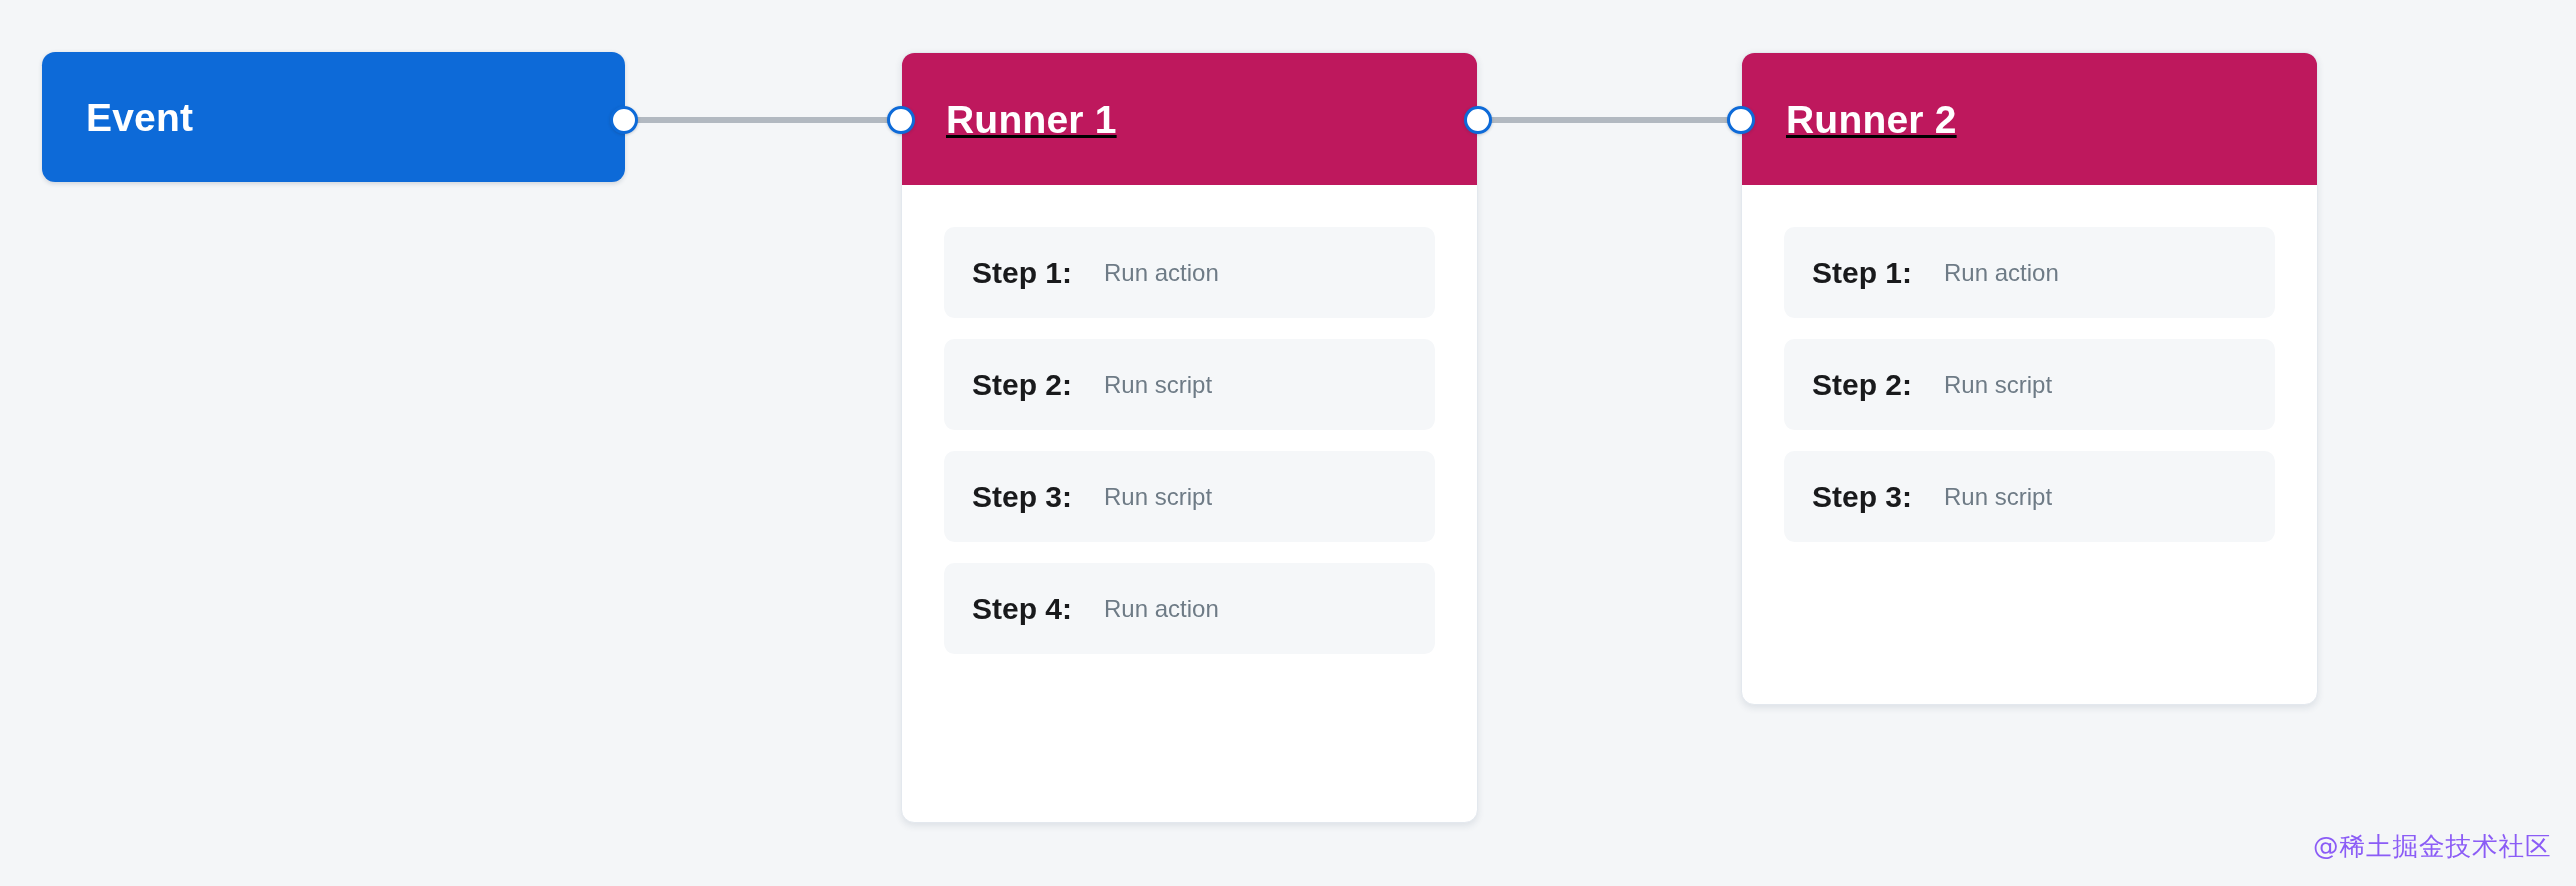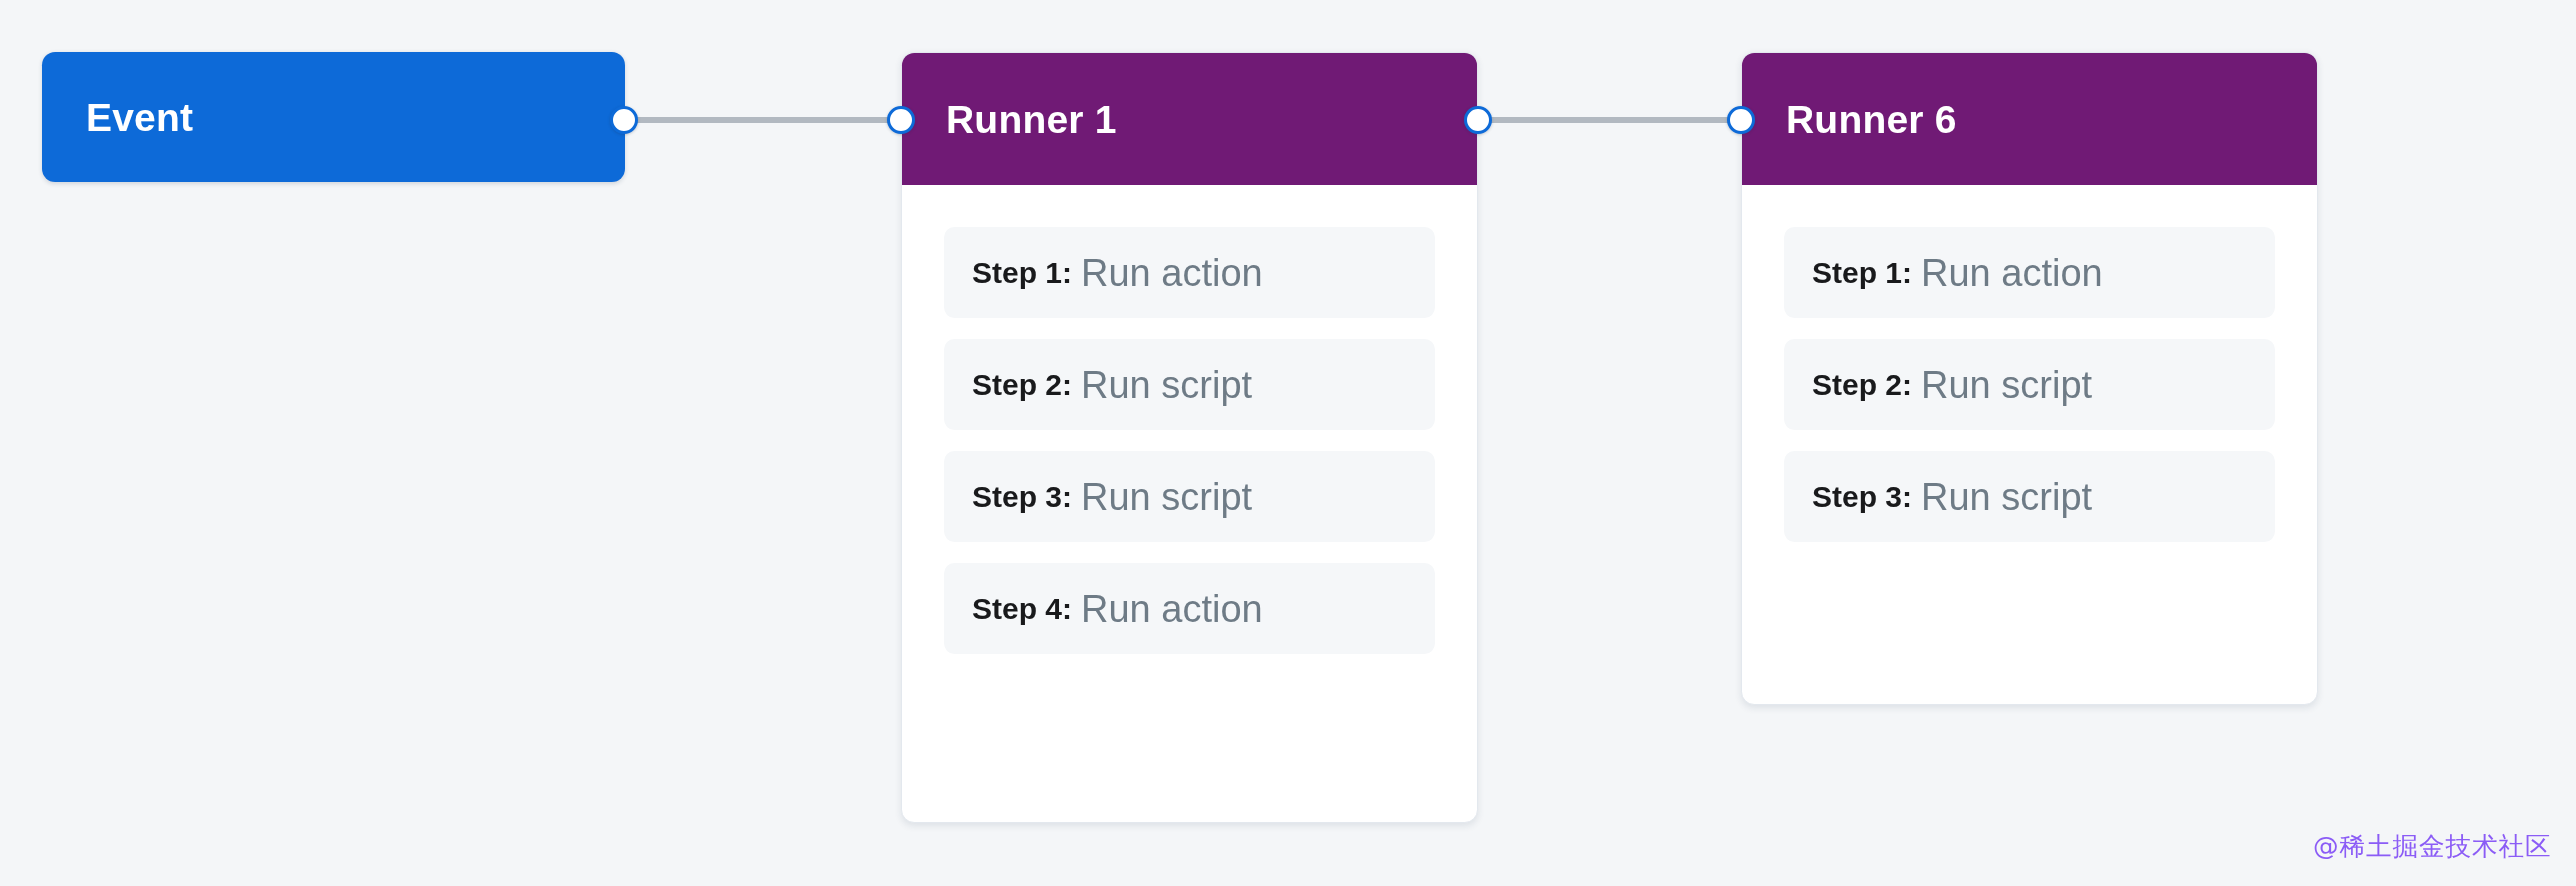--- a/index.html
+++ b/index.html
@@ -49,27 +49,28 @@
   .runner-card {
     position: absolute;
     background: #ffffff;
     border: 0.9px solid #e3e8ee;
     border-radius: 13.2px;
     box-shadow: 0 2.8px 7.6px rgba(30, 50, 80, 0.10);
     box-sizing: border-box;
     overflow: visible;
   }
   .runner-header {
-    background: #701a75;
+    background: #be185d;
     height: 132px;
     border-radius: 12.3px 12.3px 0 0;
     display: flex;
     align-items: center;
     padding-left: 44px;
     box-sizing: border-box;
+    text-decoration: underline;
   }
   .runner-title {
     color: #ffffff;
     font-size: 39px;
     font-weight: bold;
     letter-spacing: 0.2px;
     line-height: 1;
   }
   .runner-body {
     padding: 42px 42px 51px 42px;
@@ -96,23 +97,23 @@
     padding-left: 28px;
     box-sizing: border-box;
   }
   .step-key {
     font-size: 30px;
     font-weight: bold;
     color: #191a1c;
     line-height: 1;
   }
   .step-val {
-    font-size: 38px;
+    font-size: 24px;
     color: #6e7b86;
-    margin-left: 9px;
+    margin-left: 32px;
     line-height: 1;
   }
 
   
   .port {
     position: absolute;
     width: 28px;
     height: 28px;
     border-radius: 50%;
     background: #ffffff;
@@ -178,21 +179,21 @@
       </div>
     </div>
   </div>
   <div class="port" style="left:887px; top:106px;"></div>
   <div class="port" style="left:1464px; top:106px;"></div>
 
   <div class="edge-line" style="left:1478px; top:117px; width:263px;"></div>
 
   <div class="runner-card" id="runner-2" style="left:1741px; top:52px; width:577px; height:653px;">
     <div class="runner-header">
-      <span class="runner-title">Runner 6</span>
+      <span class="runner-title">Runner 2</span>
     </div>
     <div class="runner-body">
       <div class="step-list">
         <div class="step-row">
           <span class="step-key">Step 1:</span>
           <span class="step-val">Run action</span>
         </div>
         <div class="step-row">
           <span class="step-key">Step 2:</span>
           <span class="step-val">Run script</span>

